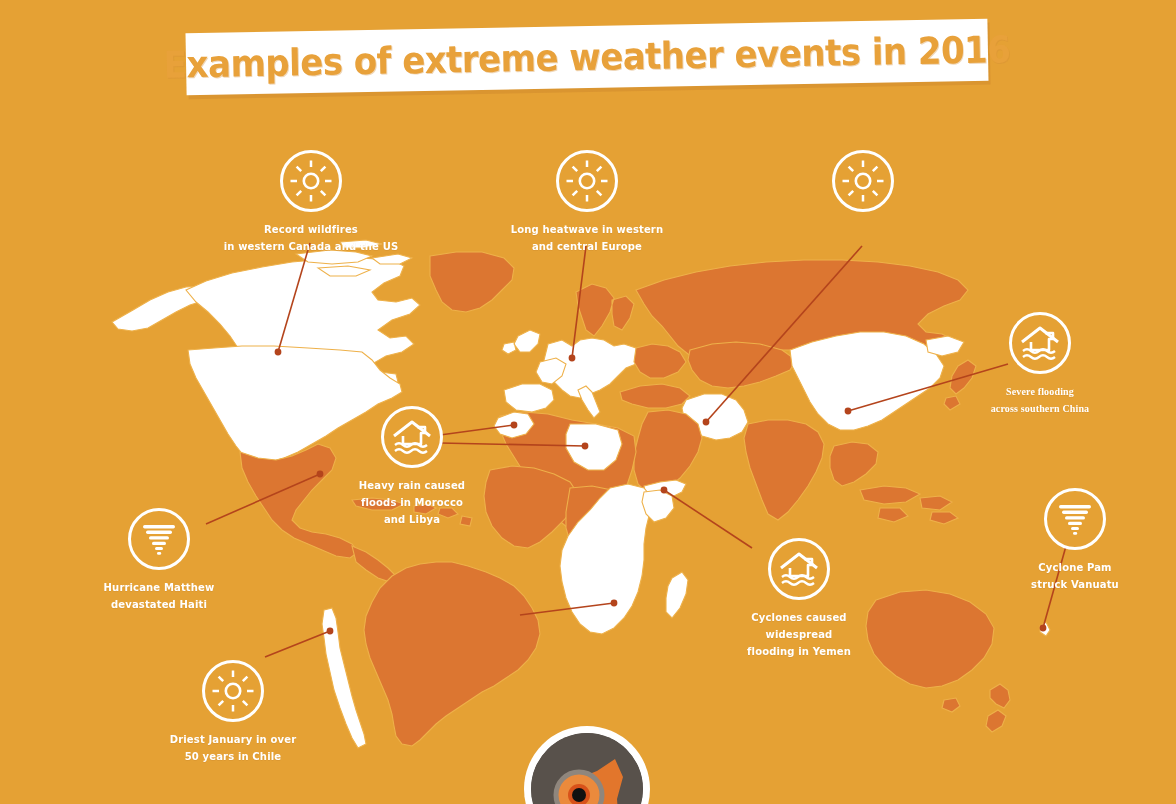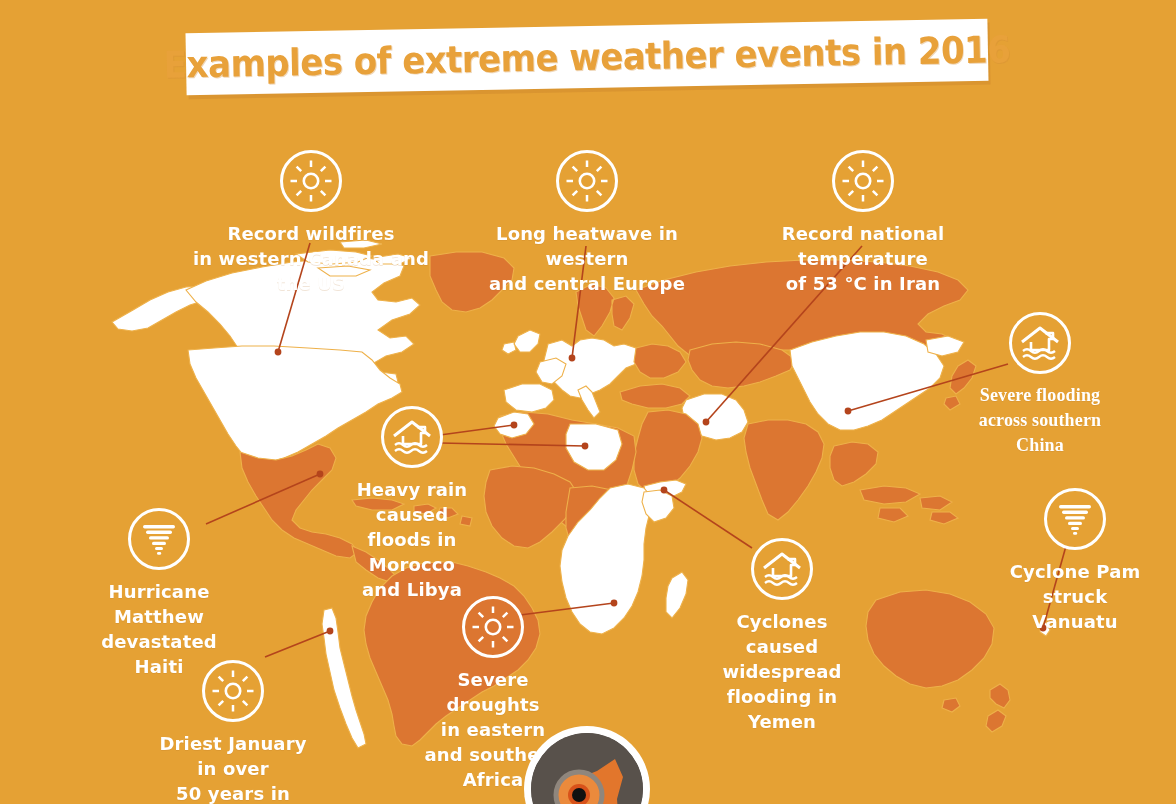--- a/index.html
+++ b/index.html
@@ -39,21 +39,21 @@
   
   .callout{position:absolute;display:flex;flex-direction:column;align-items:center;}
   .badge{
     width:62px;height:62px;border-radius:50%;
     border:3.4px solid #ffffff;
     box-sizing:border-box;
     display:flex;align-items:center;justify-content:center;
   }
   .cap{
     margin-top:9px;color:#ffffff;text-align:center;
-    font-size:18px;font-weight:bold;line-height:25px;
+    font-size:10px;font-weight:bold;line-height:17px;
     letter-spacing:.15px;white-space:pre-line;
     text-shadow:0 1px 0 rgba(180,110,40,.18);
   }
 
   
   .logo{
     position:absolute;left:524px;top:726px;width:126px;height:126px;
     border-radius:50%;background:#ffffff;overflow:hidden;
   }
   .logo-inner{position:absolute;left:7px;top:7px;width:112px;height:112px;border-radius:50%;overflow:hidden;background:#58514b;}
@@ -221,22 +221,20 @@
             <line x1="22" y1="36" x2="22" y2="42.5"></line>
           <line x1="1.5" y1="22" x2="8" y2="22"></line>
             <line x1="36" y1="22" x2="42.5" y2="22"></line>
           <line x1="7.6" y1="7.6" x2="12.2" y2="12.2"></line>
             <line x1="31.8" y1="31.8" x2="36.4" y2="36.4"></line>
           <line x1="36.4" y1="7.6" x2="31.8" y2="12.2"></line>
             <line x1="12.2" y1="31.8" x2="7.6" y2="36.4"></line>
           </g>
       </svg>
     </div>
-    <div class="cap">Record national temperature
-of 53 °C in Iran</div>
   </div>
 
   <div class="callout" style="left:955px;top:312px;width:170px;font-family:Liberation Serif, serif;">
     <div class="badge">
       <svg width="42" height="38" viewBox="0 0 42 38">
         <path d="M3 18 L21 4 L39 18" fill="none" stroke="#fff" stroke-width="3" stroke-linejoin="round"></path>
         <path d="M12 18 L12 26 L30 26 L30 15 L34 15 L34 9 L28 9 L28 11" fill="none" stroke="#fff" stroke-width="2.6" stroke-linejoin="round"></path>
         <path d="M4 27 q4 -3.4 8 0 q4 3.4 8 0 q4 -3.4 8 0 q4 3.4 8 0" fill="none" stroke="#fff" stroke-width="2.3"></path>
         <path d="M4 33 q4 -3.4 8 0 q4 3.4 8 0 q4 -3.4 8 0 q4 3.4 8 0" fill="none" stroke="#fff" stroke-width="2.3"></path>
       </svg>
@@ -286,54 +284,34 @@
           <rect x="13" y="22.8" width="14" height="3.2" rx="1.6"></rect>
           <rect x="16" y="28" width="8" height="3" rx="1.5"></rect>
           <rect x="18" y="33" width="4.2" height="2.8" rx="1.4"></rect>
         </g>
       </svg>
     </div>
     <div class="cap">Hurricane Matthew
 devastated Haiti</div>
   </div>
 
-  <div class="callout" style="left:707px;top:538px;width:150px;">
+  <div class="callout" style="left:724px;top:538px;width:150px;">
     <div class="badge">
       <svg width="42" height="38" viewBox="0 0 42 38">
         <path d="M3 18 L21 4 L39 18" fill="none" stroke="#fff" stroke-width="3" stroke-linejoin="round"></path>
         <path d="M12 18 L12 26 L30 26 L30 15 L34 15 L34 9 L28 9 L28 11" fill="none" stroke="#fff" stroke-width="2.6" stroke-linejoin="round"></path>
         <path d="M4 27 q4 -3.4 8 0 q4 3.4 8 0 q4 -3.4 8 0 q4 3.4 8 0" fill="none" stroke="#fff" stroke-width="2.3"></path>
         <path d="M4 33 q4 -3.4 8 0 q4 3.4 8 0 q4 -3.4 8 0 q4 3.4 8 0" fill="none" stroke="#fff" stroke-width="2.3"></path>
       </svg>
     </div>
     <div class="cap">Cyclones caused
 widespread
 flooding in Yemen</div>
   </div>
 
-  <div class="callout" style="left:418px;top:596px;width:150px;">
-    <div class="badge">
-      <svg width="44" height="44" viewBox="0 0 44 44">
-        <circle cx="22" cy="22" r="7.2" fill="none" stroke="#fff" stroke-width="2.6"></circle>
-        <g stroke="#fff" stroke-width="2.5">
-            <line x1="22" y1="1.5" x2="22" y2="8"></line>
-            <line x1="22" y1="36" x2="22" y2="42.5"></line>
-          <line x1="1.5" y1="22" x2="8" y2="22"></line>
-            <line x1="36" y1="22" x2="42.5" y2="22"></line>
-          <line x1="7.6" y1="7.6" x2="12.2" y2="12.2"></line>
-            <line x1="31.8" y1="31.8" x2="36.4" y2="36.4"></line>
-          <line x1="36.4" y1="7.6" x2="31.8" y2="12.2"></line>
-            <line x1="12.2" y1="31.8" x2="7.6" y2="36.4"></line>
-          </g>
-      </svg>
-    </div>
-    <div class="cap">Severe droughts
-in eastern
-and southern Africa</div>
-  </div>
 
   <div class="callout" style="left:152px;top:660px;width:162px;">
     <div class="badge">
       <svg width="44" height="44" viewBox="0 0 44 44">
         <circle cx="22" cy="22" r="7.2" fill="none" stroke="#fff" stroke-width="2.6"></circle>
         <g stroke="#fff" stroke-width="2.5">
             <line x1="22" y1="1.5" x2="22" y2="8"></line>
             <line x1="22" y1="36" x2="22" y2="42.5"></line>
           <line x1="1.5" y1="22" x2="8" y2="22"></line>
             <line x1="36" y1="22" x2="42.5" y2="22"></line>

